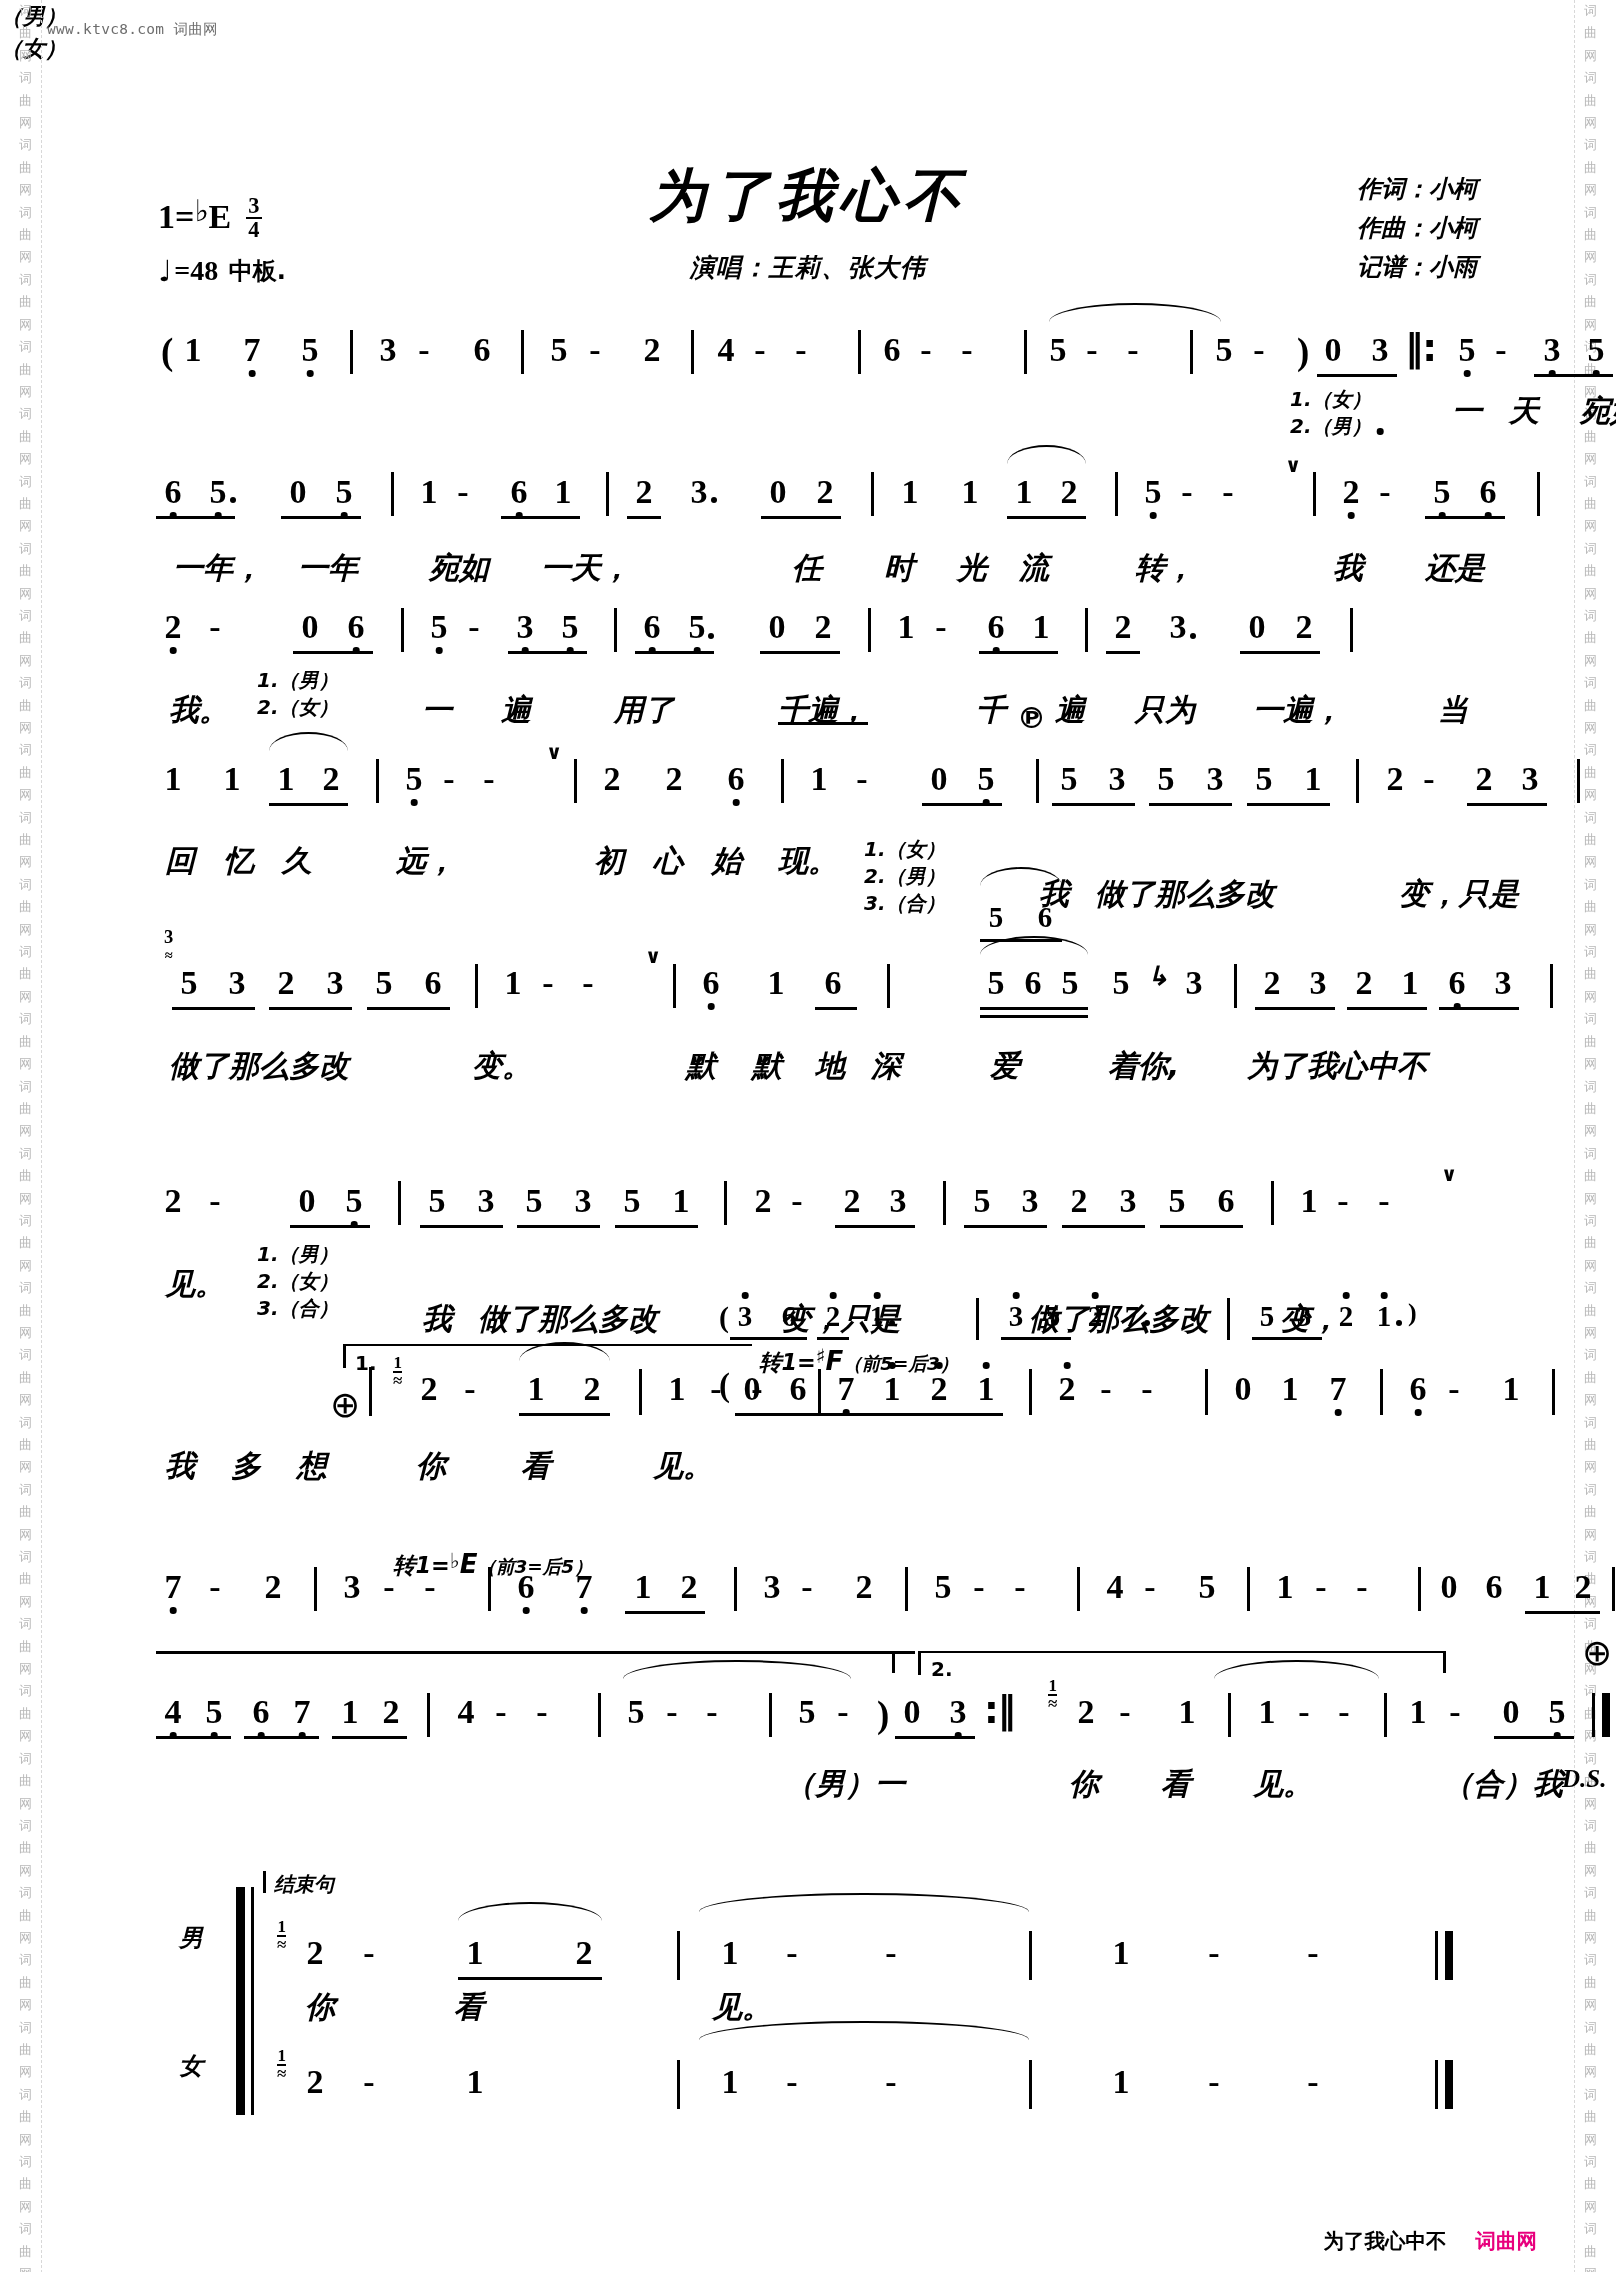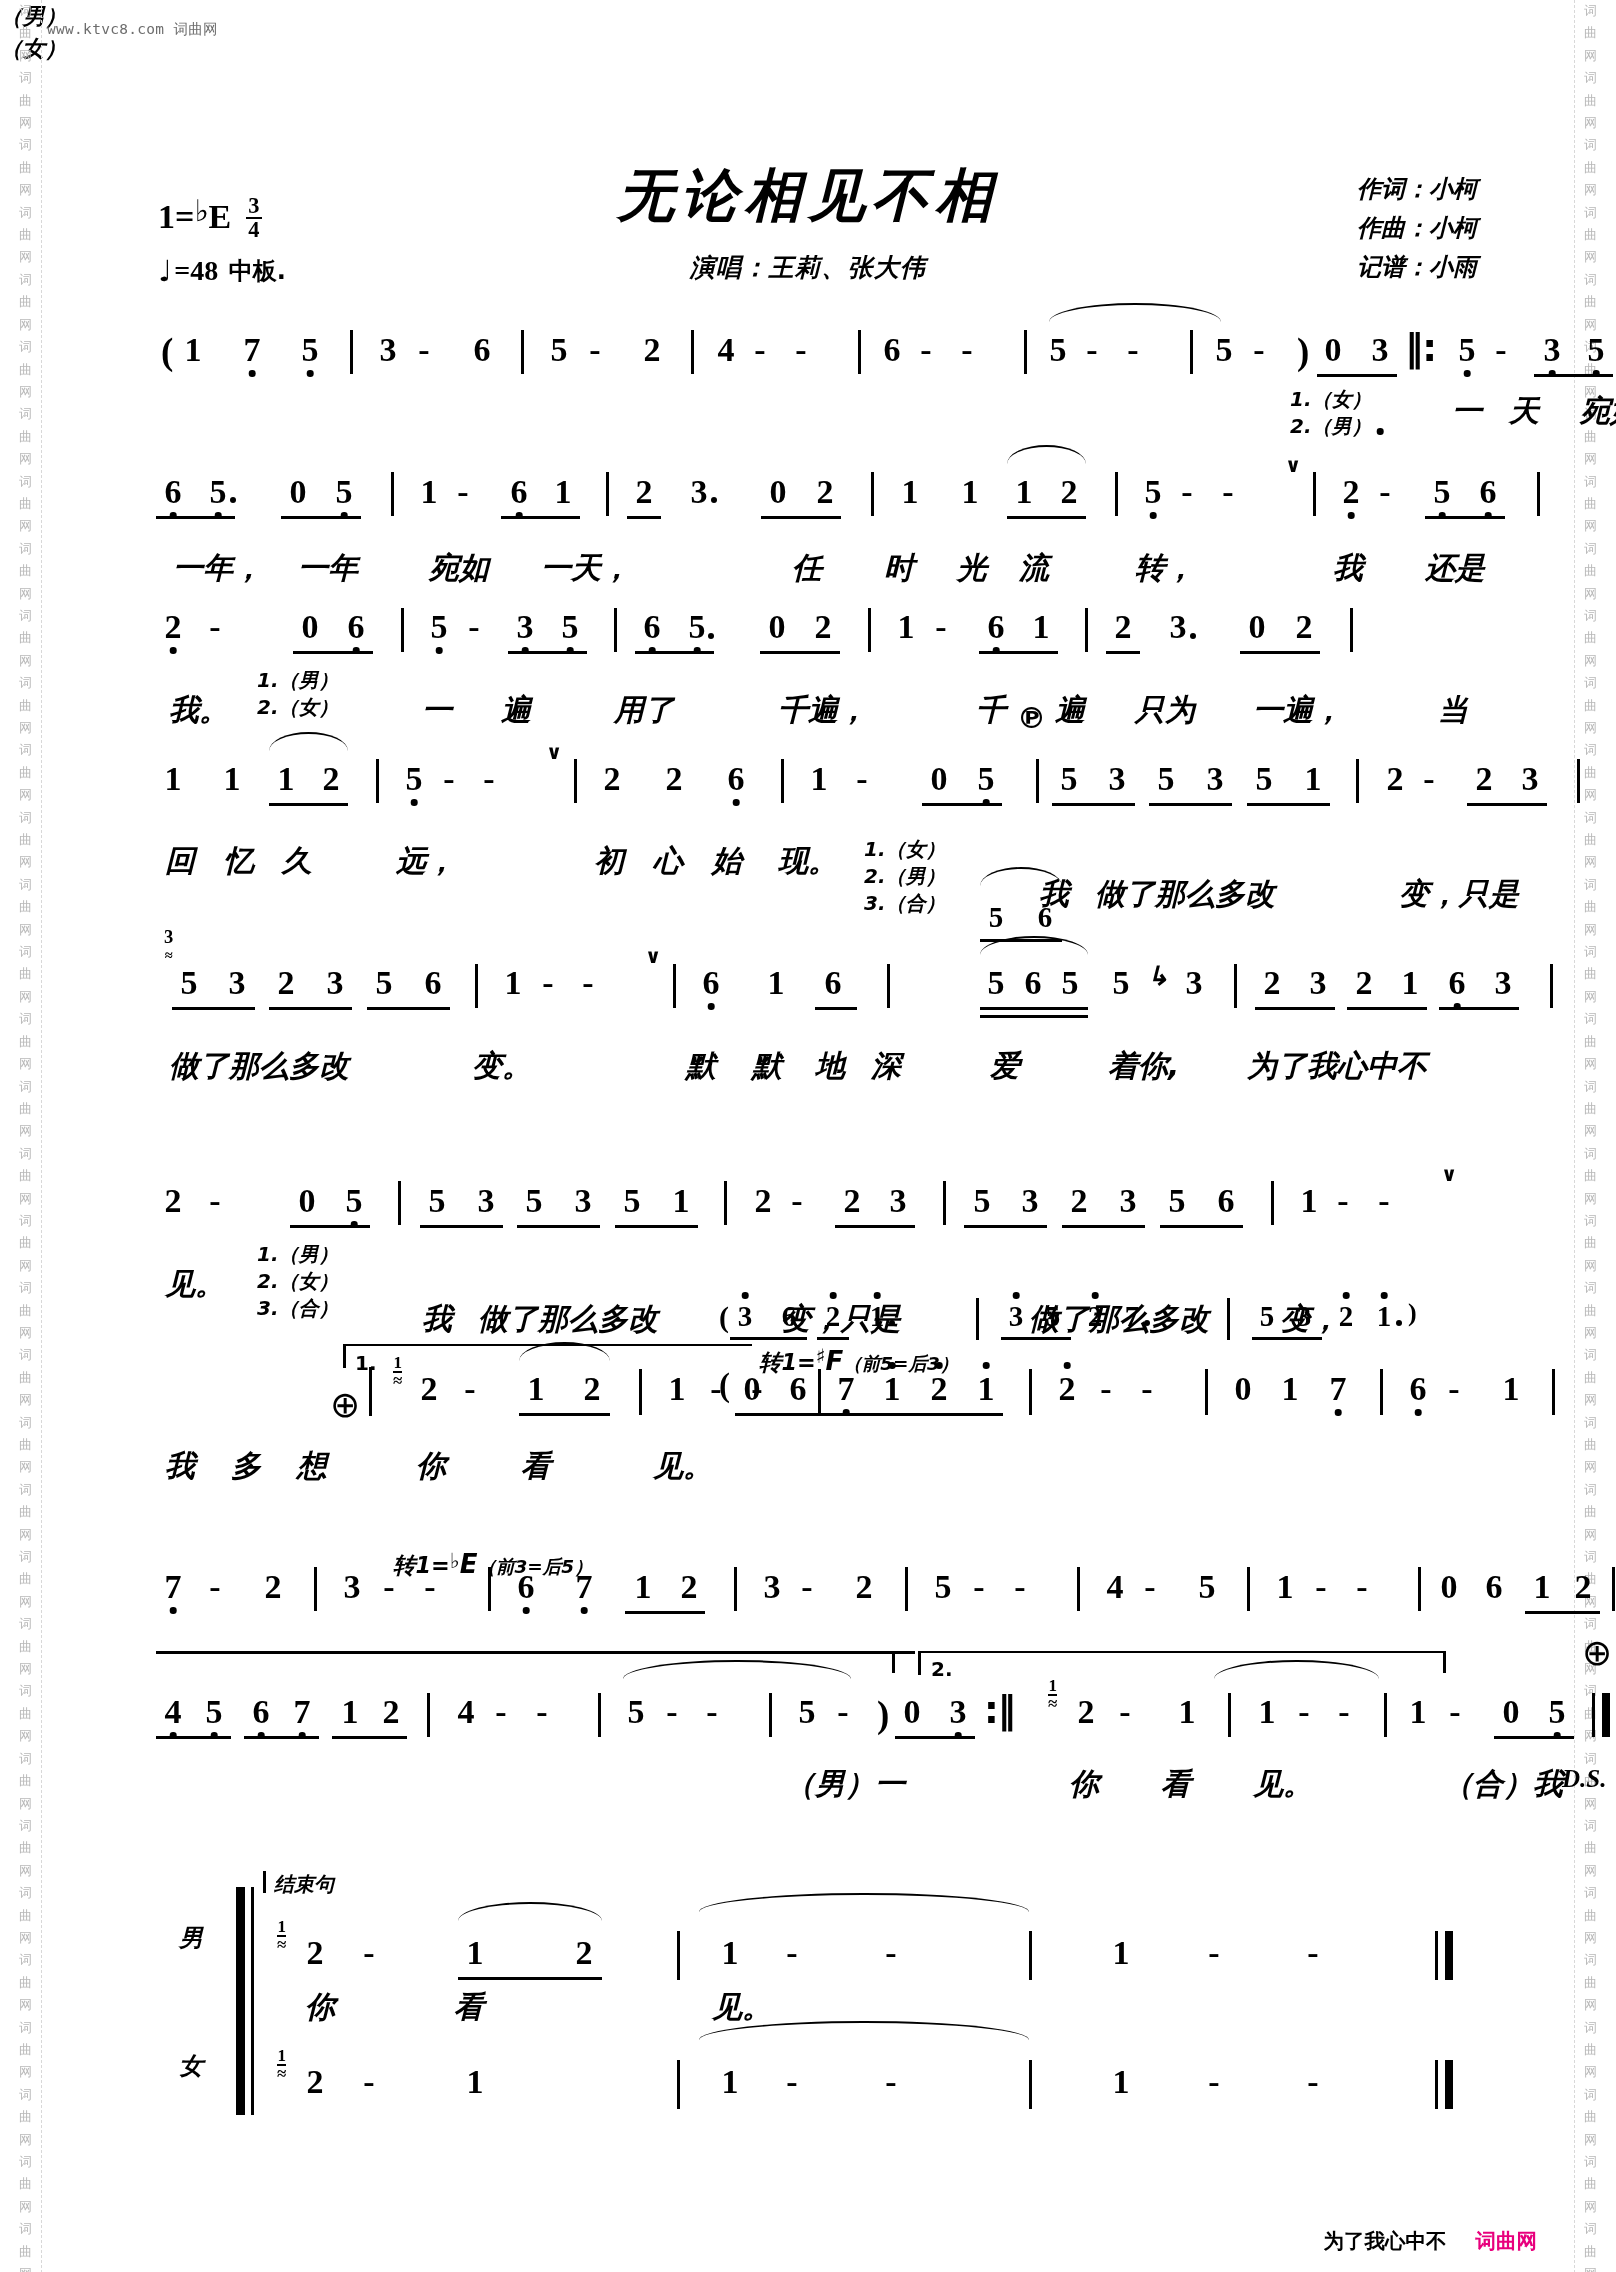--- a/index.html
+++ b/index.html
@@ -297,21 +297,21 @@
     <span>网</span>
     <span>词</span>
     <span>曲</span>
     <span>网</span>
   </div>
 <div class="wm-top">www.ktvc8.com 词曲网</div>
 <div class="wm-foot">
   <span>为了我心中不</span><span class="pink">词曲网</span>
 </div>
 
-<div class="title">无论相见不相</div>
+<div class="title">为了我心不</div>
 <div class="singer">演唱：王莉、张大伟</div>
 <div class="credits">
   <div>作词：小柯</div>
   <div>作曲：小柯</div>
   <div>记谱：小雨</div>
 </div>
 
 <div class="keybox">
   <div class="kb-row1">
     <span>1=</span>
@@ -484,21 +484,21 @@
     <div class="ul" style="left: 1240px; width: 80px; top: 651px;"></div>
     <div class="bar" style="left: 1350px; top: 608px; height: 44px;"></div>
     <div class="lyr lyr-l" style="left: 169px; top: 695px;">我。</div>
     <div class="tok small" style="left: 257px; top: 667px; transform: translate(0px, 0px); line-height: 1.34;">
       <div>1.（男）</div>
       <div>2.（女）</div>
     </div>
     <div class="lyr lyr-l" style="left: 422px; top: 695px;">一</div>
     <div class="lyr lyr-l" style="left: 501px; top: 695px;">遍</div>
     <div class="lyr lyr-l" style="left: 614px; top: 695px;">用了</div>
-    <div class="lyr lyr-l" style="left: 778px; top: 695px;">千遍，</div>
+    <div class="lyr lyr-l" style="left: 778px; top: 695px; text-decoration: underline;">千遍，</div>
     <div class="lyr lyr-l" style="left: 976px; top: 695px;">千</div>
     <div class="lyr lyr-l" style="left: 1055px; top: 695px;">遍</div>
     <div class="lyr lyr-l" style="left: 1135px; top: 695px;">只为</div>
     <div class="lyr lyr-l" style="left: 1253px; top: 695px;">一遍，</div>
     <div class="lyr lyr-l" style="left: 1438px; top: 695px;">当</div>
     <div class="tok n" style="left: 173px; top: 762px;">1</div>
     <div class="tok n" style="left: 232px; top: 762px;">1</div>
     <div class="tok n" style="left: 286px; top: 762px;">1</div>
     <div class="tok n" style="left: 331px; top: 762px;">2</div>
     <div class="ul" style="left: 269px; width: 79px; top: 803px;"></div>

